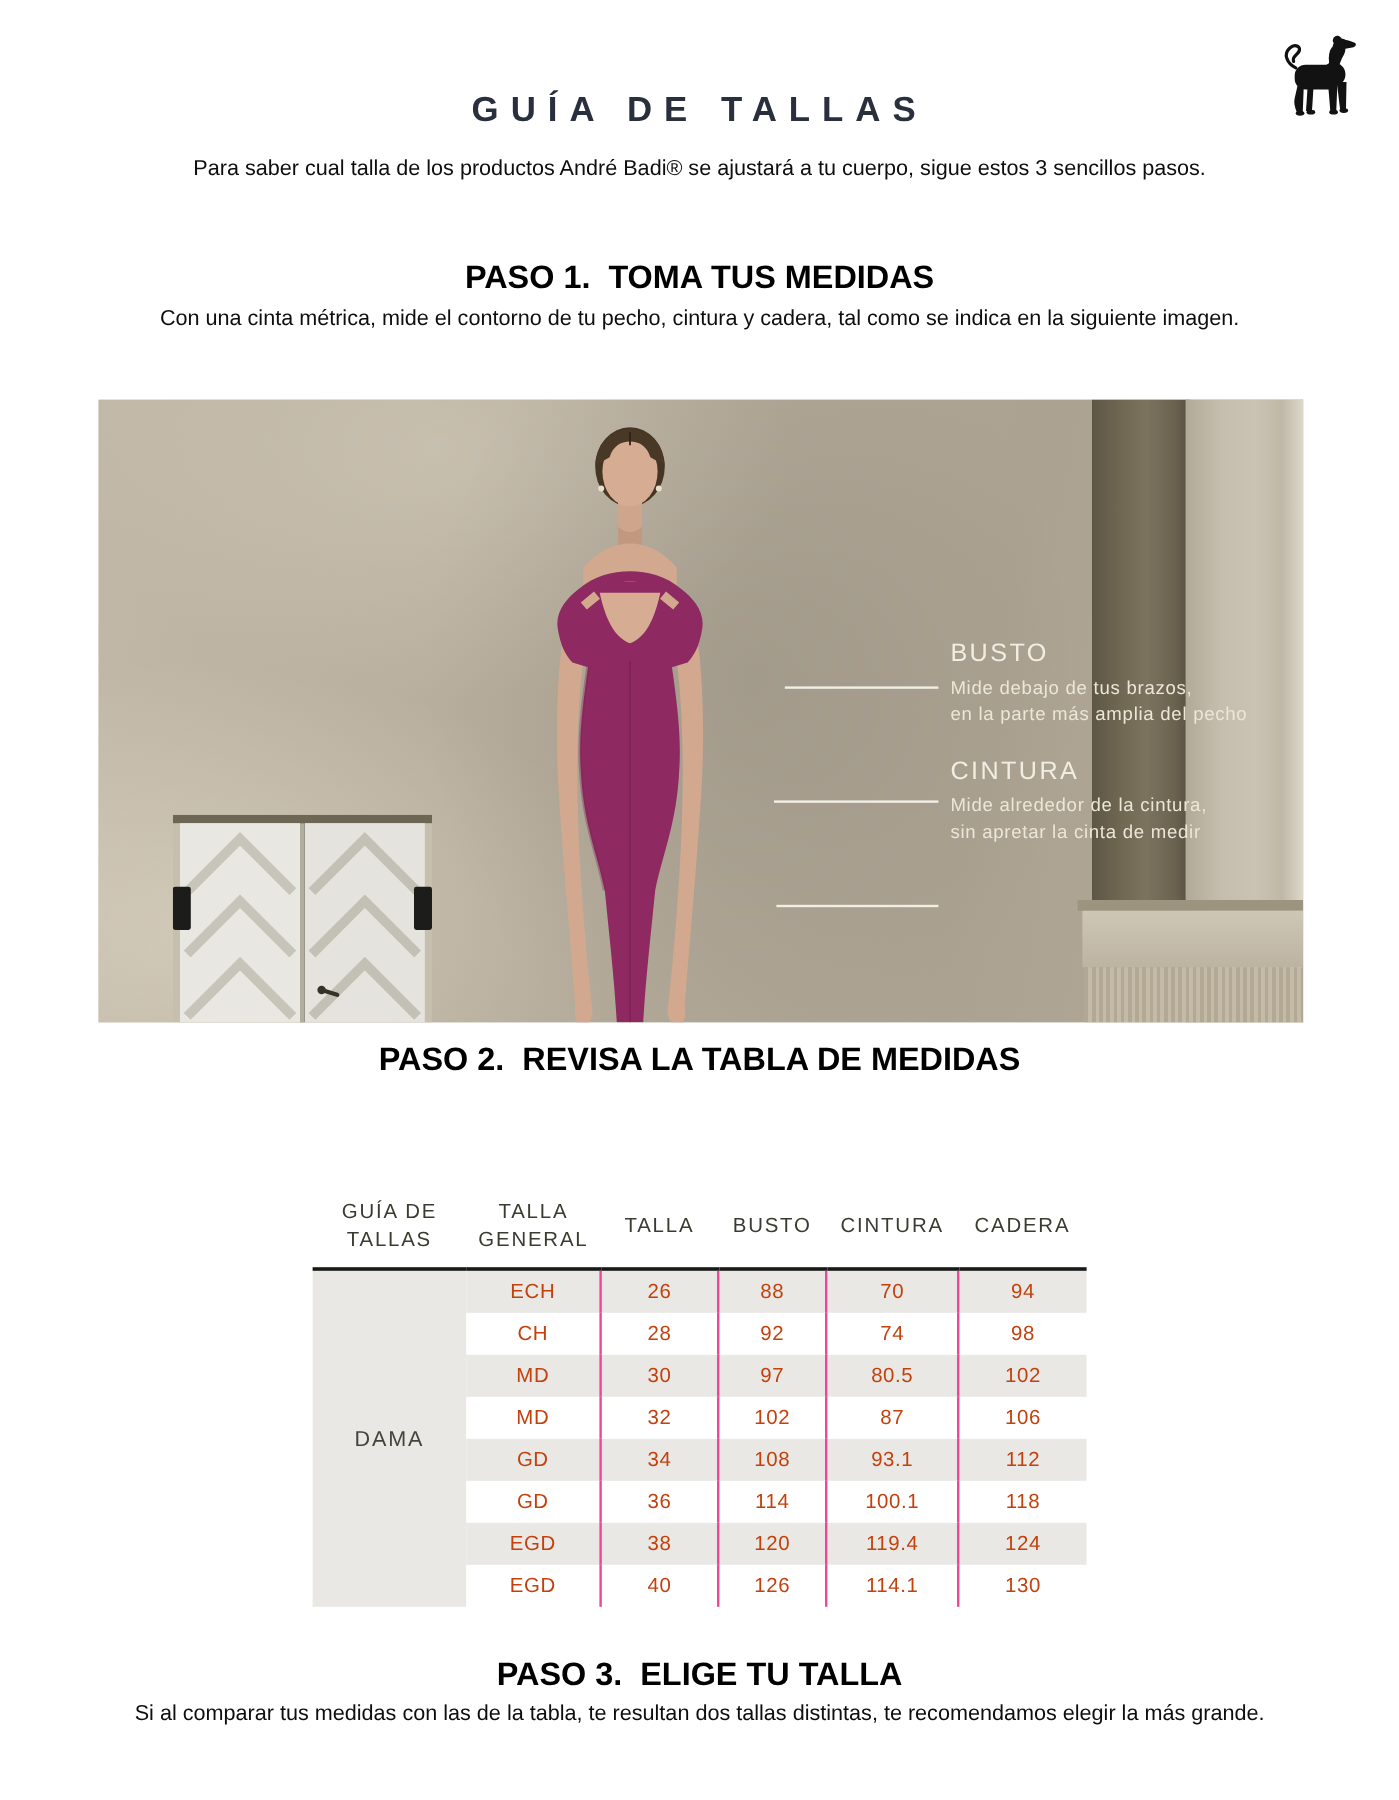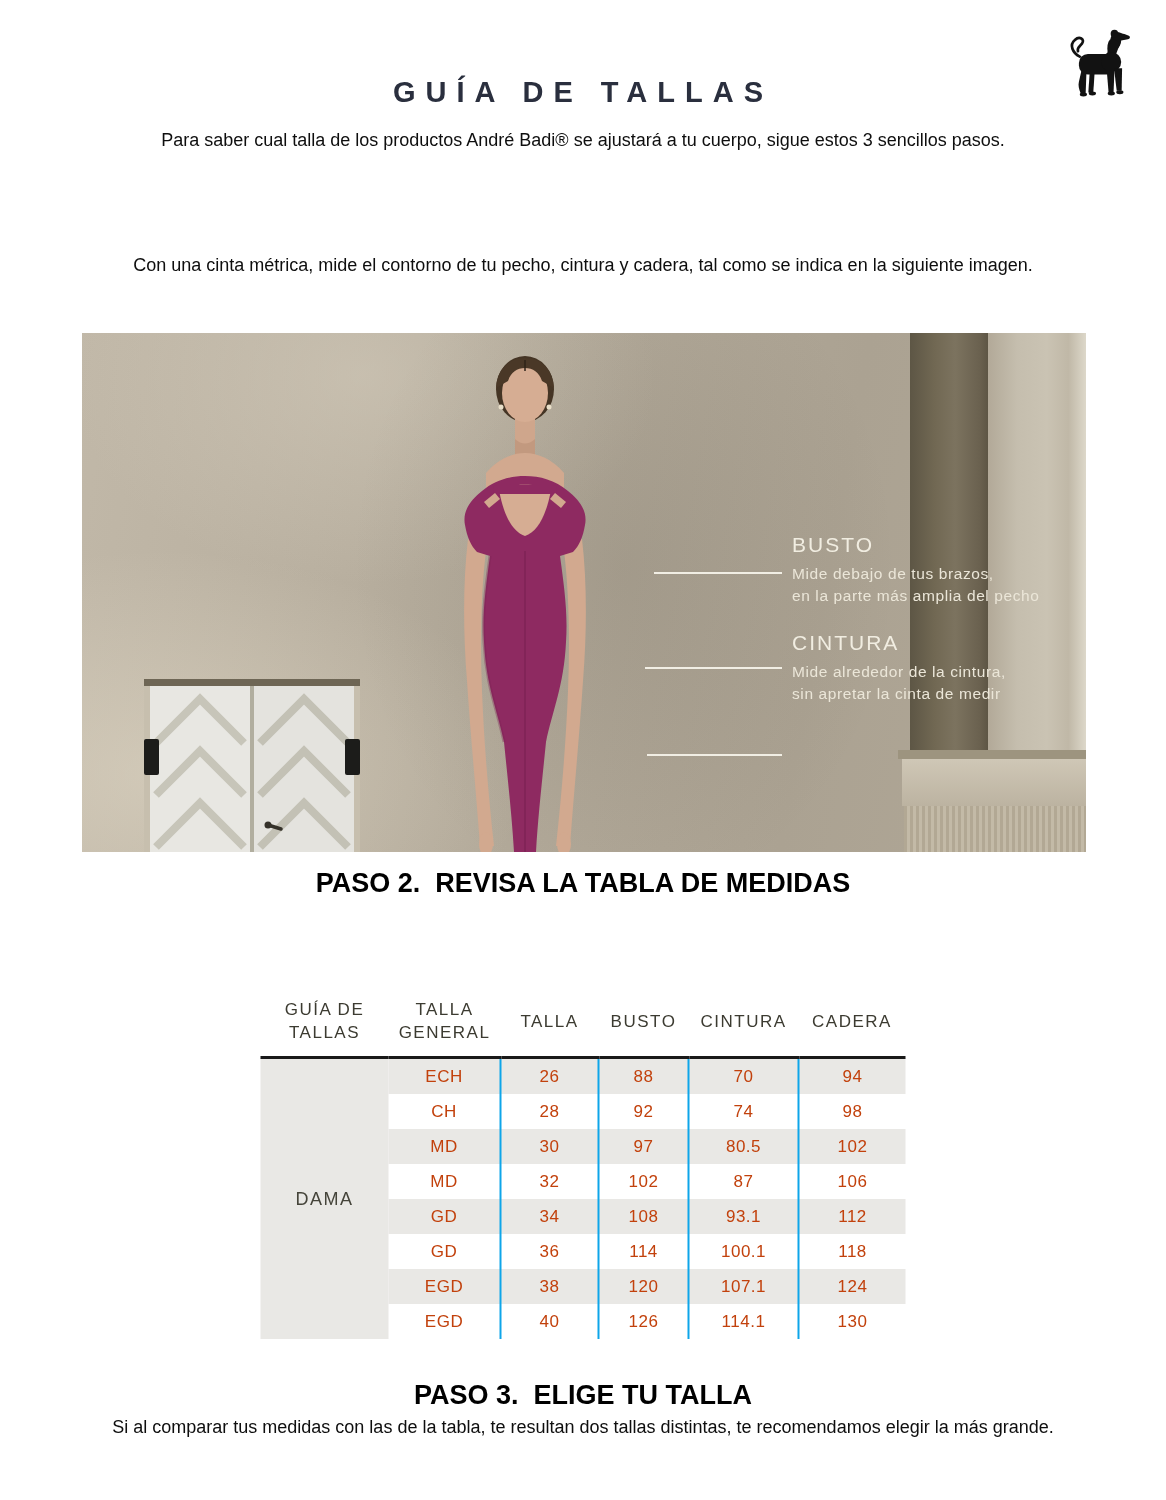--- a/index.html
+++ b/index.html
@@ -58,21 +58,21 @@
   .size-table{position:absolute;top:996px;left:50%;transform:translateX(-50%);
     border-collapse:collapse;table-layout:fixed;width:645px;}
   .size-table th{font-size:17px;font-weight:normal;letter-spacing:1.5px;color:#3c3b31;
     vertical-align:middle;height:52px;line-height:1.35;padding:0 2px 8px 2px;
     border-bottom:3px solid #191919;text-align:center;}
   .size-table td{height:35px;font-size:17px;color:#c2410c;letter-spacing:.5px;
     text-align:center;padding:0;}
   .size-table tbody tr:nth-child(odd) td{background:#e9e8e5;}
   .size-table td.group{background:#e9e8e5 !important;color:#45443a;font-size:18px;
     letter-spacing:1.5px;vertical-align:middle;}
-  .size-table td.v{border-left:2px solid #0ea5e9;}
+  .size-table td.v{border-left:2px solid #ec4899;}
 </style>
 </head>
 <body>
 
 <div id="page">
 
   <svg class="logo" viewBox="0 0 80 80">
     <g fill="#121212">
       <path d="M56,16 C56,9 62,5 67,7.5 C69,8.5 71,8.6 73,9.4 L76.5,10.8 C78.5,11.8 77.8,14.2 75.5,14.8 L68,16.2 C68,20 66,24 63,26.5 Z"></path>
       <circle cx="60.5" cy="8.5" r="4.2"></circle>
@@ -88,20 +88,21 @@
       <ellipse cx="66.5" cy="73.5" rx="4" ry="2.2"></ellipse>
       <ellipse cx="26" cy="76" rx="4" ry="2.2"></ellipse>
       <ellipse cx="36" cy="75" rx="4" ry="2.2"></ellipse>
     </g>
     <path d="M22,34 C14,30 10,21 16.5,15.5 C21.5,11 28,14.5 24.5,19.5 C22.5,22.5 18.5,23.5 20,28" fill="none" stroke="#121212" stroke-width="3" stroke-linecap="round"></path>
   </svg>
 
   <div class="page-title">GUÍA DE TALLAS</div>
   <div class="para" id="intro">Para saber cual talla de los productos André Badi® se ajustará a tu cuerpo, sigue estos 3 sencillos pasos.</div>
 
+  <div class="step-h" id="paso1-h">PASO 1.  TOMA TUS MEDIDAS</div>
   <div class="para" id="paso1-p">Con una cinta métrica, mide el contorno de tu pecho, cintura y cadera, tal como se indica en la siguiente imagen.</div>
 
   <div class="photo">
     <div class="pilaster"></div>
     <div class="column-light"></div>
     <div class="base-top"></div>
     <div class="base-mid"></div>
     <div class="base-rib"></div>
 
     <svg class="door" viewBox="0 0 216 173">
@@ -232,21 +233,21 @@
         <td>GD</td>
         <td class="v">36</td>
         <td class="v">114</td>
         <td class="v">100.1</td>
         <td class="v">118</td>
       </tr>
       <tr>
         <td>EGD</td>
         <td class="v">38</td>
         <td class="v">120</td>
-        <td class="v">107.1</td>
+        <td class="v">119.4</td>
         <td class="v">124</td>
       </tr>
       <tr>
         <td>EGD</td>
         <td class="v">40</td>
         <td class="v">126</td>
         <td class="v">114.1</td>
         <td class="v">130</td>
       </tr>
     </tbody>

